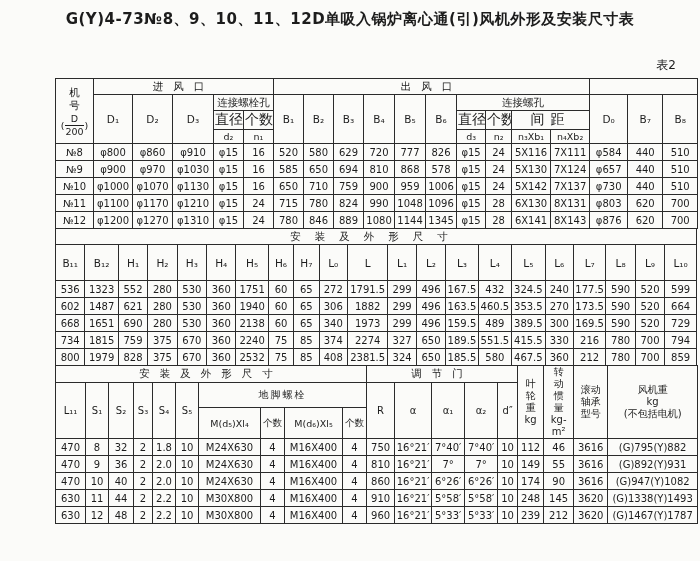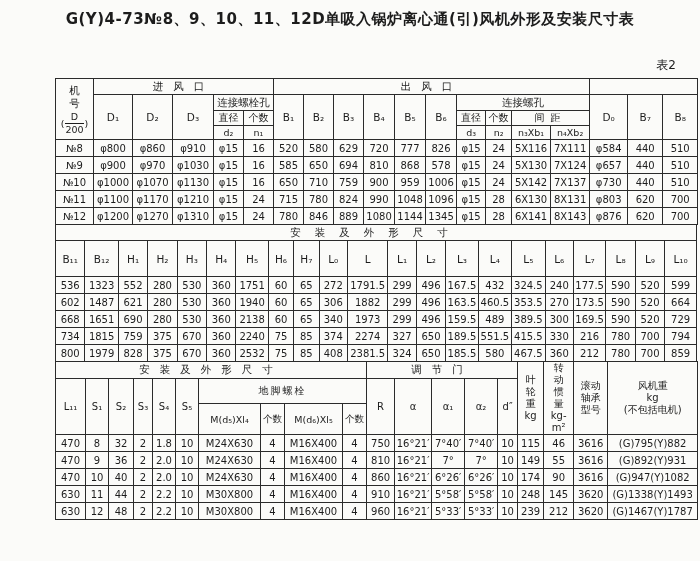--- a/index.html
+++ b/index.html
@@ -36,21 +36,21 @@
     vertical-align:middle;
     padding:0 1px;
     font-weight:normal;
     overflow:hidden;
     white-space:nowrap;
   }
   .tbl td{font-size:10px;height:16px;}
   .tbl th{font-size:10.5px;}
   tr.hr1 th{height:15px;}
   tr.hr2 th{height:15px;margin-top:28px;}
-  tr.hr3 th{height:13px;font-size:10px;}
+  tr.hr3 th{height:13px;font-size:14px;}
   tr.hr4 th{height:13px;font-size:9.5px;}
   tr.colrow th{height:35px;margin-left:48px;}
   tr.bh1 th{height:16px;}
   tr.bh2 th{height:18px;font-size:10px;}
   tr.bh3 th{height:30px;font-size:9.5px;}
   .grp{font-size:12px;}
   .sp2{letter-spacing:2px;}
   .sp6{letter-spacing:6px;}
   .sp10{letter-spacing:10px;margin-top:11px;}
   .sp14{letter-spacing:14px;}
@@ -502,21 +502,21 @@
         <td>10</td>
         <td>M24X630</td>
         <td>4</td>
         <td>M16X400</td>
         <td>4</td>
         <td>750</td>
         <td>16°21′</td>
         <td>7°40′</td>
         <td>7°40′</td>
         <td>10</td>
-        <td>115</td>
+        <td>112</td>
         <td>46</td>
         <td>3616</td>
         <td>(G)795(Y)882</td>
       </tr>
       <tr>
         <td>470</td>
         <td>9</td>
         <td>36</td>
         <td>2</td>
         <td>2.0</td>

